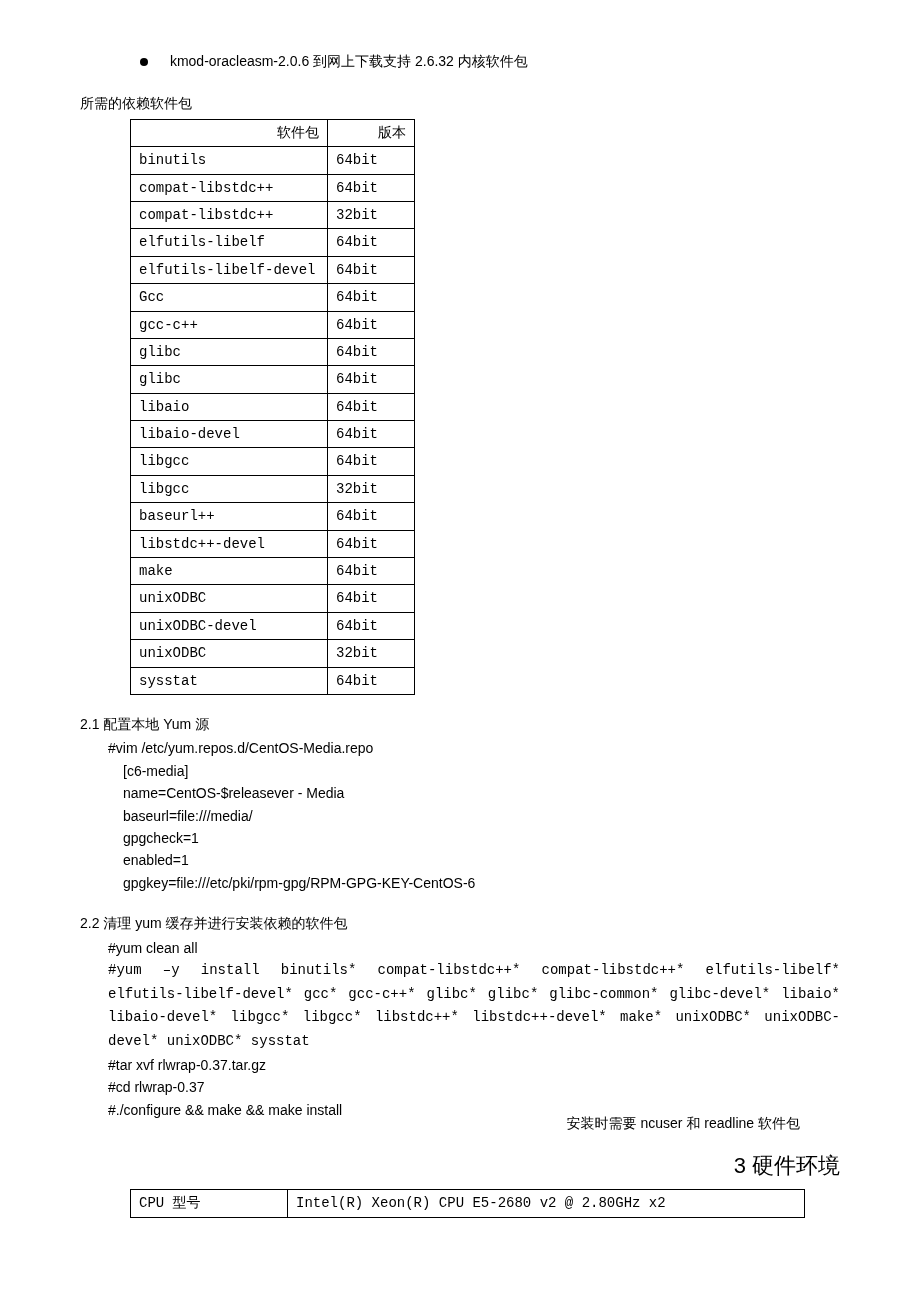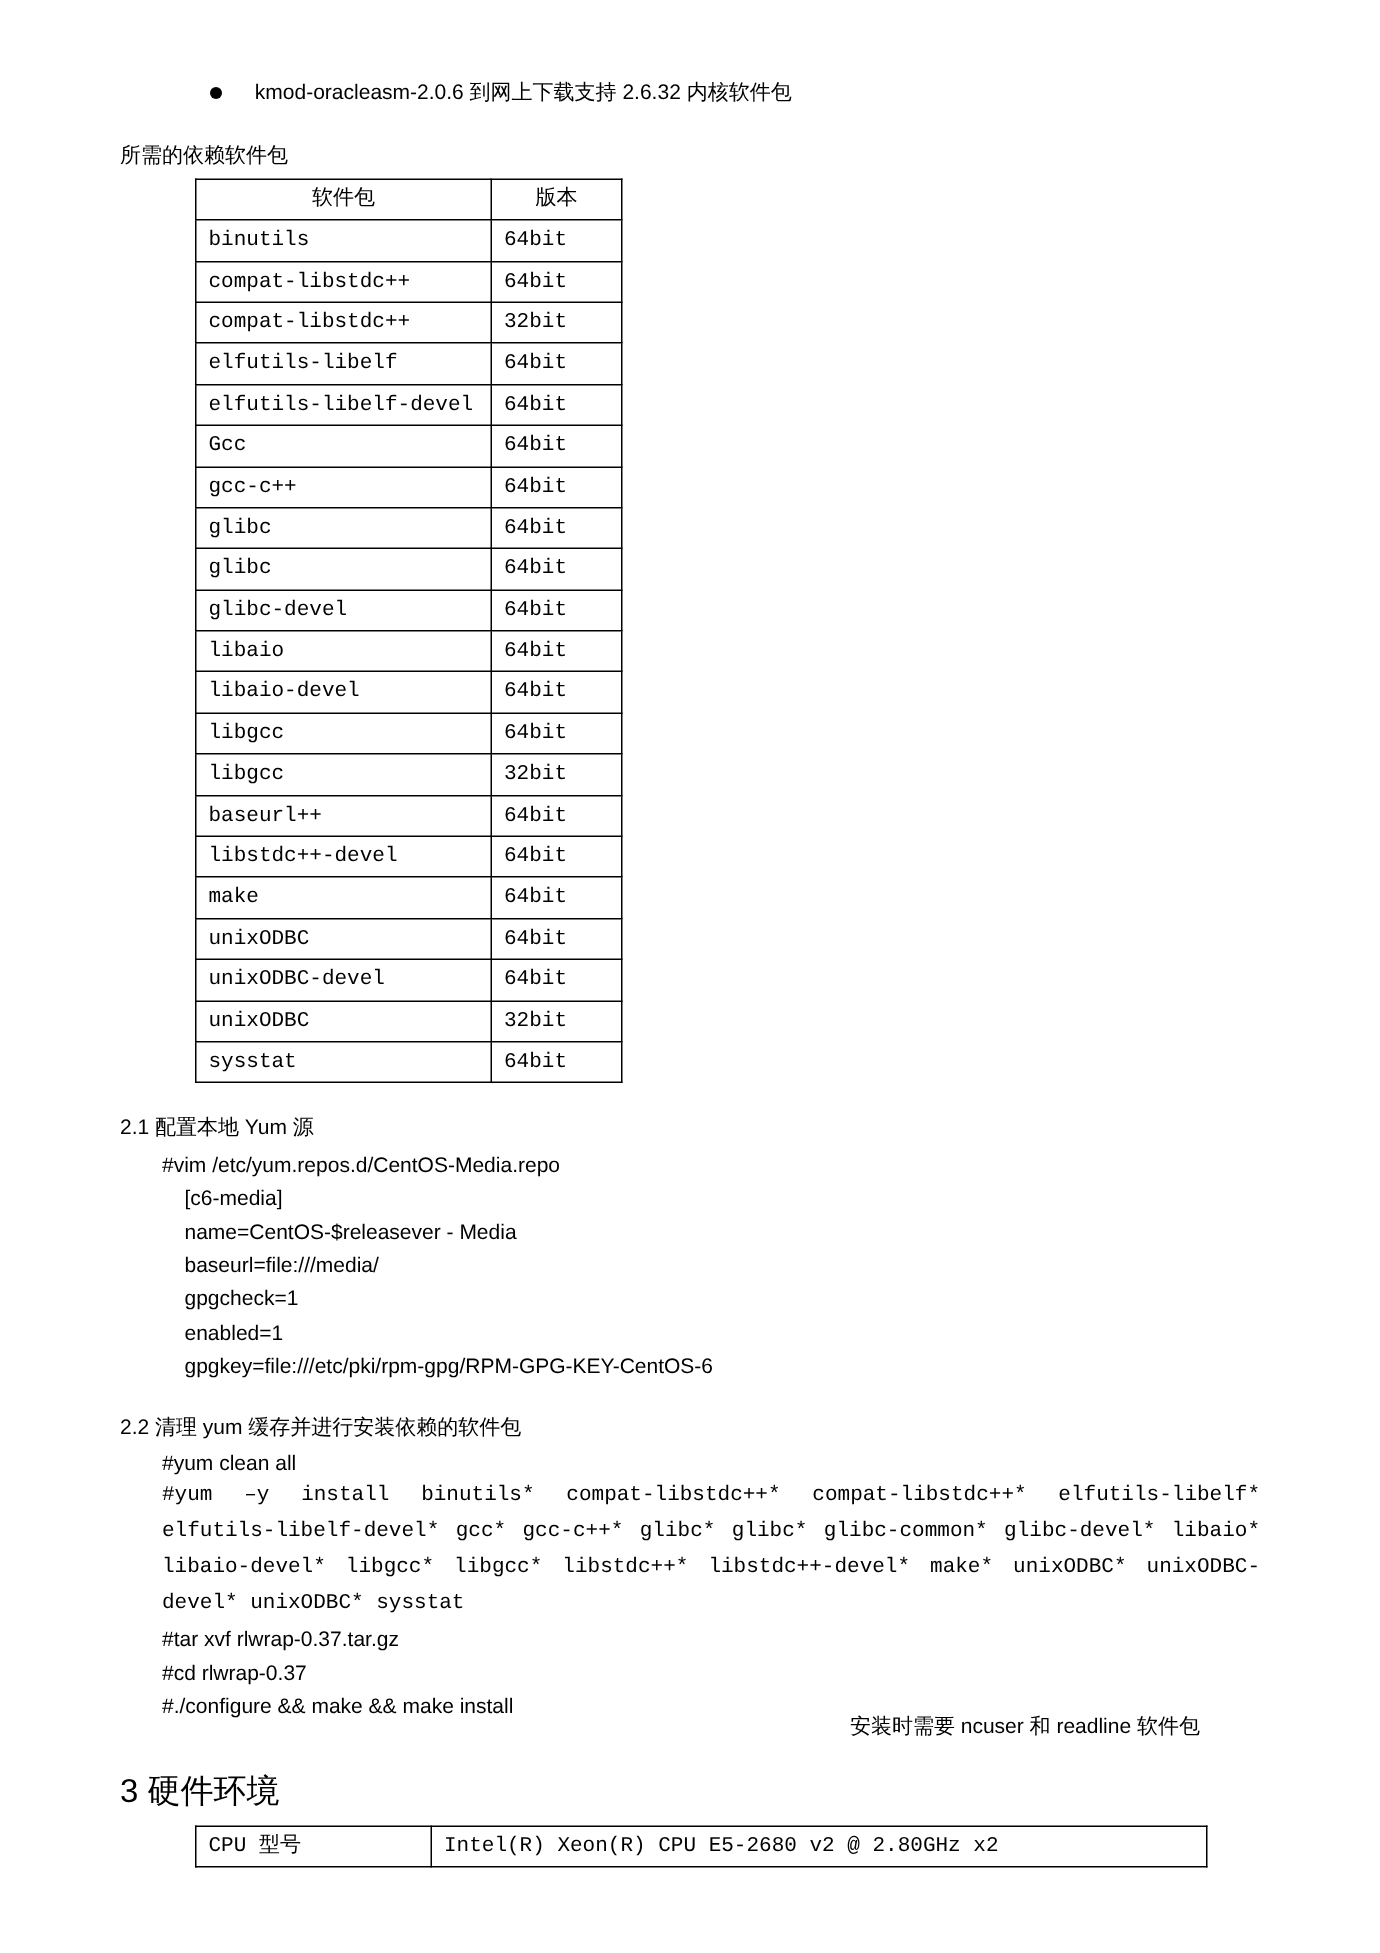--- a/index.html
+++ b/index.html
@@ -36,21 +36,21 @@
     margin-bottom: 18px;
   }
   td, th {
     border: 1px solid #000;
     padding: 2px 8px;
     font-family: "Courier New", "SimSun", monospace;
     font-size: 14px;
     text-align: left;
   }
   th {
-    text-align: center;
+    text-align: right;
     font-weight: normal;
     font-family: "SimSun", serif;
   }
   .col-pkg { width: 180px; }
   .col-ver { width: 70px; }
   .num-section {
     margin-top: 8px;
     margin-bottom: 2px;
   }
   .indent1 { margin-left: 28px; }
@@ -58,20 +58,21 @@
   .yum-block {
     margin-left: 28px;
     font-family: "Courier New", "SimSun", monospace;
     line-height: 1.7;
     text-align: justify;
   }
   .heading3 {
     font-size: 22px;
     margin-top: 14px;
     margin-bottom: 6px;
+    text-align: right;
   }
   .hw-table {
     margin-left: 50px;
   }
   .hw-table td { font-family: "Courier New","SimSun", monospace; }
   .col-hw1 { width: 140px; }
   .col-hw2 { width: 500px; }
   .flex-line { display:flex; }
   .flex-line .left { flex:0 0 auto; }
   .flex-line .right { margin-left:auto; padding-right:40px;margin-top:13px; }
@@ -121,24 +122,20 @@
       <tr>
         <td class="col-pkg">gcc-c++</td>
         <td class="col-ver">64bit</td>
       </tr>
       <tr>
         <td class="col-pkg">glibc</td>
         <td class="col-ver">64bit</td>
       </tr>
       <tr>
         <td class="col-pkg">glibc</td>
-        <td class="col-ver">64bit</td>
-      </tr>
-      <tr>
-        <td class="col-pkg">glibc-devel</td>
         <td class="col-ver">64bit</td>
       </tr>
       <tr>
         <td class="col-pkg">libaio</td>
         <td class="col-ver">64bit</td>
       </tr>
       <tr>
         <td class="col-pkg">libaio-devel</td>
         <td class="col-ver">64bit</td>
       </tr>

